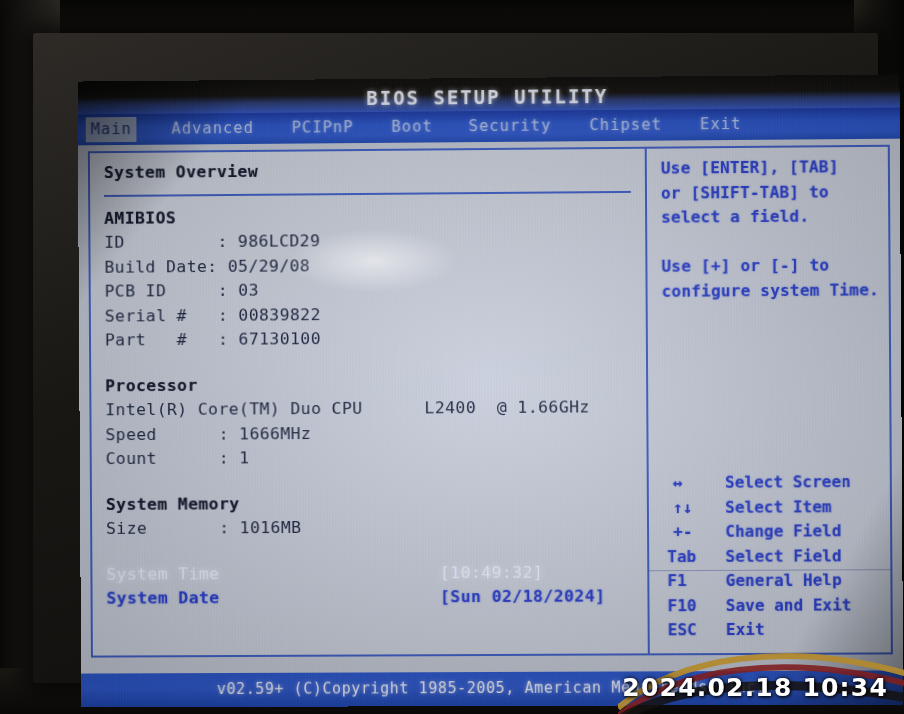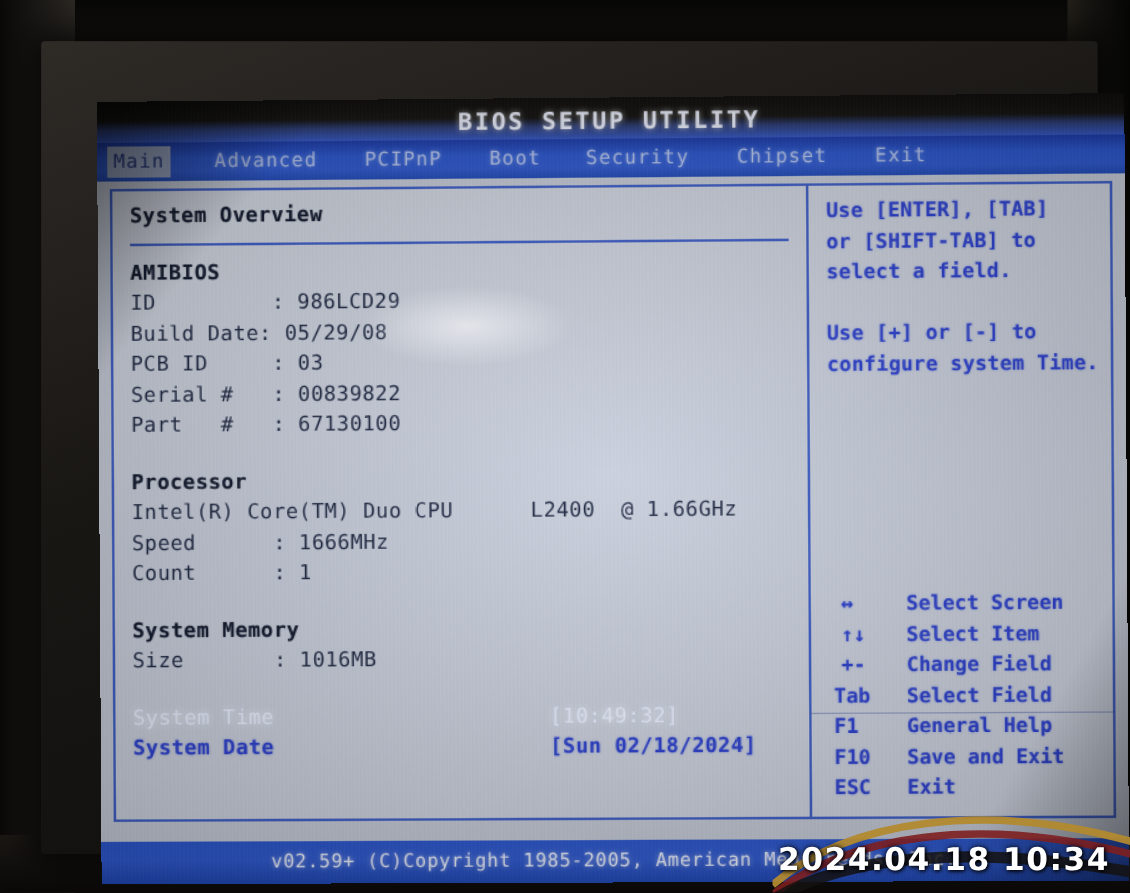--- a/index.html
+++ b/index.html
@@ -308,14 +308,14 @@
       <div class="screen-vignette"></div>
     </div>
   </div>
 
   <svg class="cable" viewBox="0 0 290 86">
     <path d="M0,74 C60,22 170,6 290,40" stroke="#b2892f" stroke-width="6" fill="none" opacity="0.95"></path>
     <path d="M0,82 C60,34 165,18 290,50" stroke="#7d1f20" stroke-width="6" fill="none" opacity="0.9"></path>
     <path d="M0,86 C55,52 150,40 290,64" stroke="#151310" stroke-width="9" fill="none" opacity="0.85"></path>
   </svg>
 
-  <div class="camstamp">2024.04.18  10:34</div>
+  <div class="camstamp">2024.02.18  10:34</div>
 </div>
 
 </body></html>

